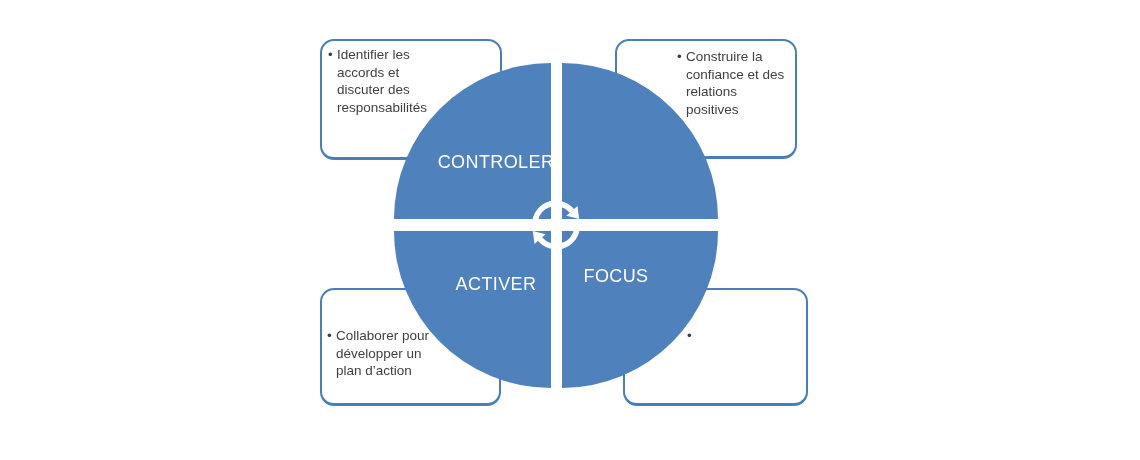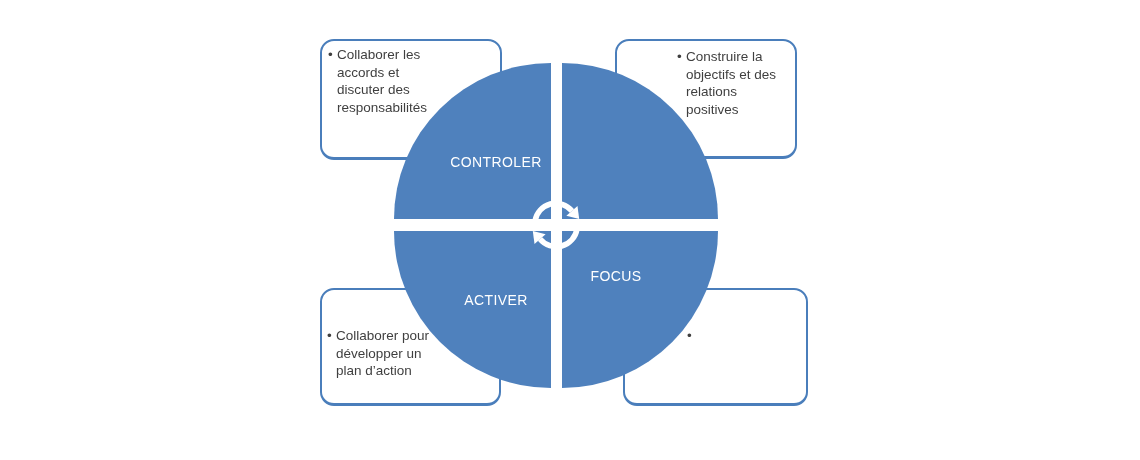--- a/index.html
+++ b/index.html
@@ -56,60 +56,60 @@
   .quad-tl { left: 394px; top: 63px;  width: 157px; height: 156px; border-top-left-radius: 100% 100%; }
   .quad-tr { left: 562px; top: 63px;  width: 156px; height: 156px; border-top-right-radius: 100% 100%; }
   .quad-bl { left: 394px; top: 231px; width: 157px; height: 157px; border-bottom-left-radius: 100% 100%; }
   .quad-br { left: 562px; top: 231px; width: 156px; height: 157px; border-bottom-right-radius: 100% 100%; }
 
   
   .qlabel {
     position: absolute;
     transform: translate(-50%, -50%);
     color: #ffffff;
-    font-size: 14px;
+    font-size: 18px;
     letter-spacing: 0.4px;
     white-space: nowrap;
     z-index: 3;
   }
   .qlabel-controler { left: 496px; top: 162px; }
   .qlabel-connecter { left: 617px; top: 162px; }
-  .qlabel-activer   { left: 496px; top: 284px; margin-top: 16px; }
+  .qlabel-activer   { left: 496px; top: 284px; }
   .qlabel-focus     { left: 616px; top: 276px; }
 
   
   .center-icon {
     position: absolute;
     left: 524px;
     top: 193px;
     width: 64px;
     height: 64px;
     z-index: 4;
   }
 </style>
 </head>
 <body>
 
 <div class="canvas">
 
   <div class="callout callout-tl">
     <div class="bullet-row">
       <span class="bullet">•</span>
-      <div class="callout-text">Collaborer les
+      <div class="callout-text">Identifier les
 accords et
 discuter des
 responsabilités</div>
     </div>
   </div>
 
   <div class="callout callout-tr">
     <div class="bullet-row">
       <span class="bullet">•</span>
       <div class="callout-text">Construire la
-objectifs et des
+confiance et des
 relations
 positives</div>
     </div>
   </div>
 
   <div class="callout callout-bl">
     <div class="bullet-row">
       <span class="bullet">•</span>
       <div class="callout-text">Collaborer pour
 développer un

